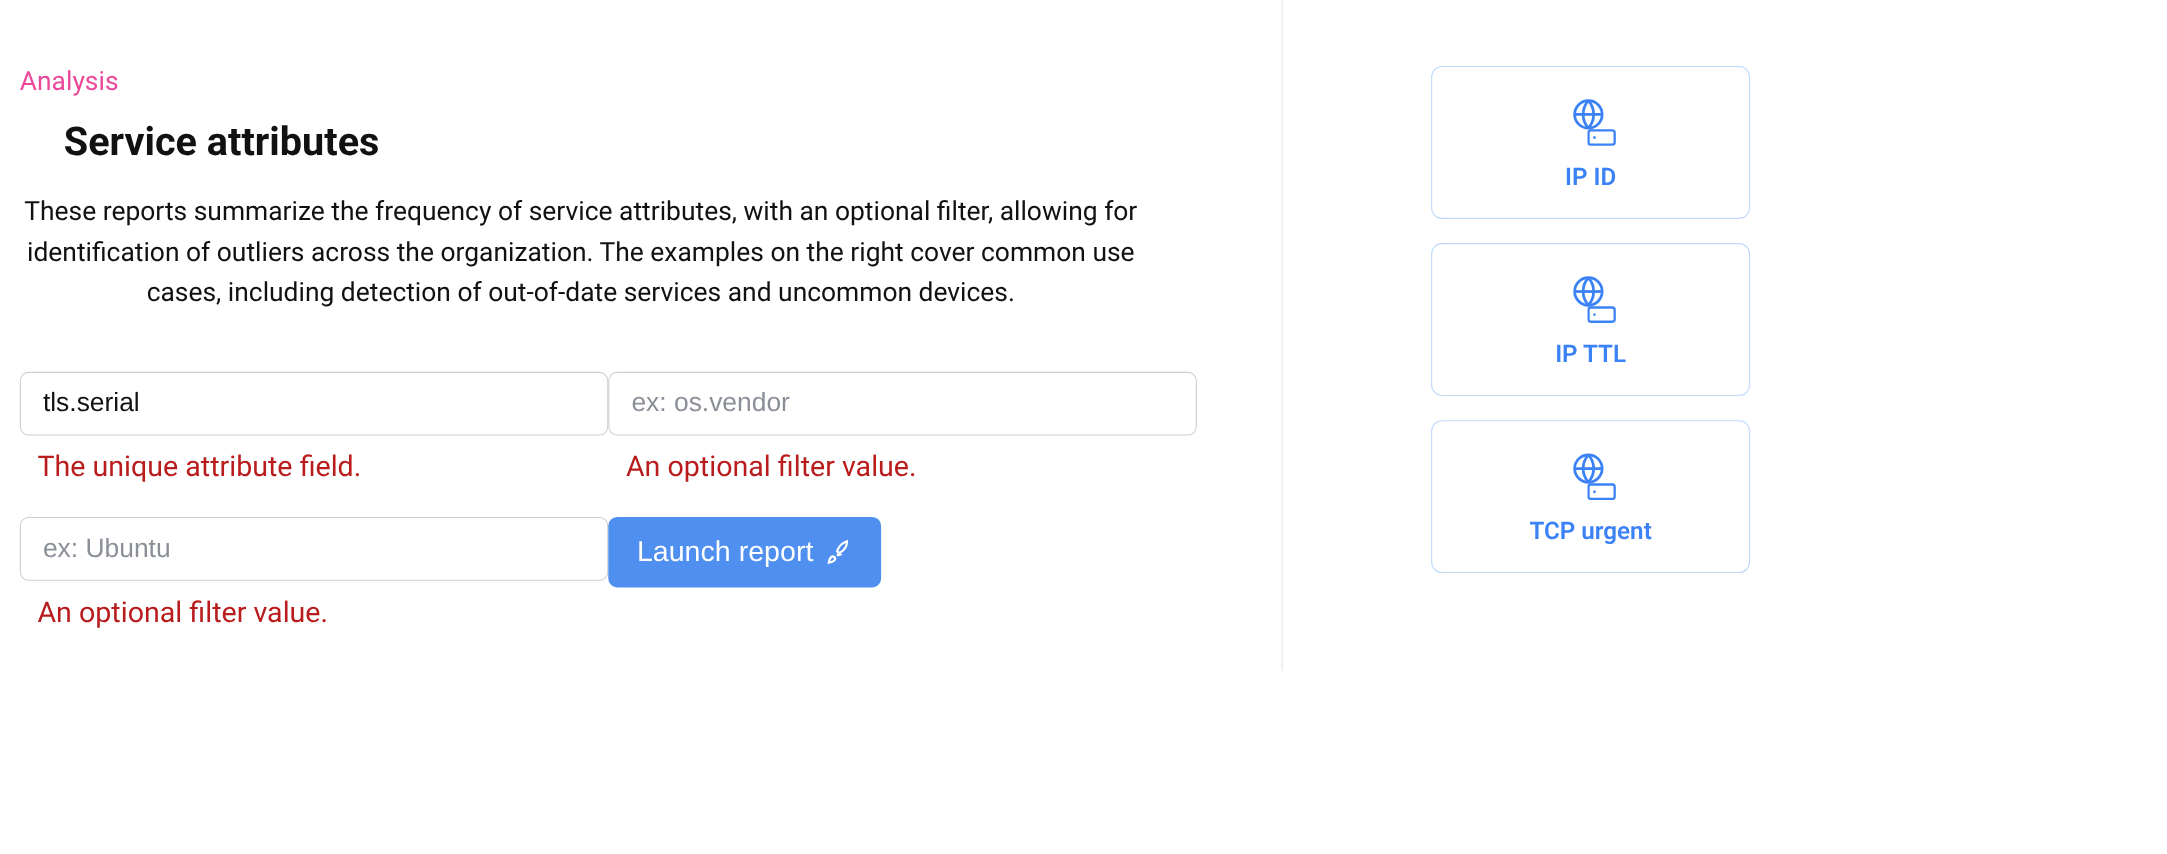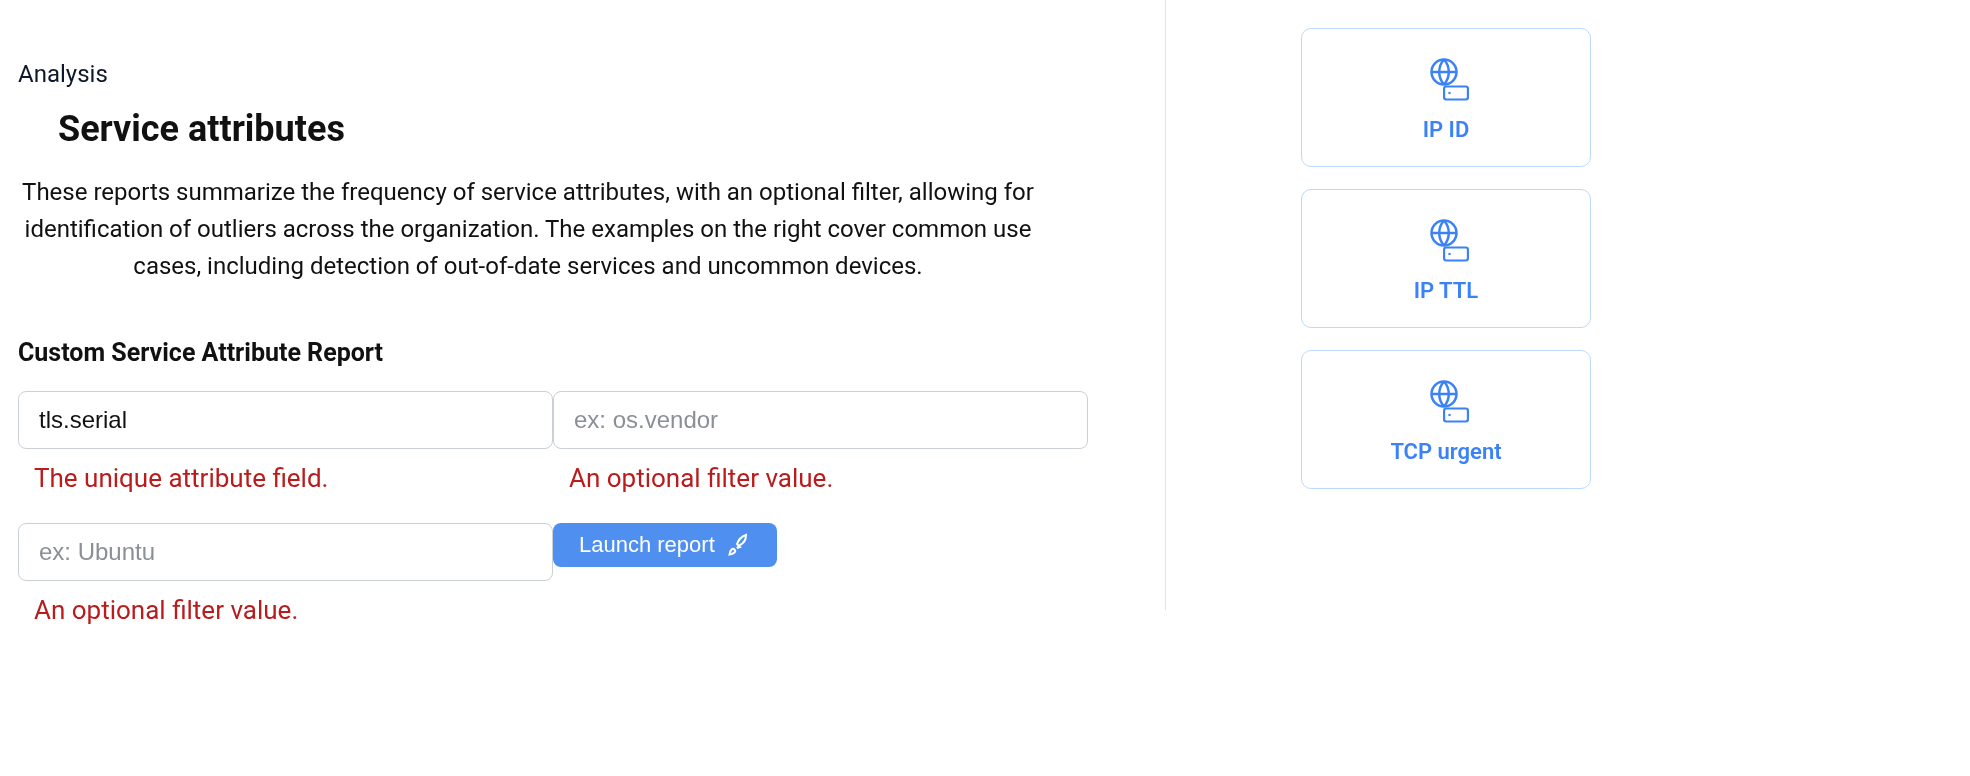--- a/index.html
+++ b/index.html
@@ -24,24 +24,24 @@
       padding: 60px 20px 20px 18px;
     }
     .divider {
       width: 1px;
       background: #e2e4e8;
       margin-top: 0;
       height: 610px;
     }
     .right-panel {
       flex: 1;
-      padding: 28px 0 20px 135px;
+      padding: 60px 0 20px 135px;
     }
     .breadcrumb {
-      color: #0f172a;
+      color: #ec4899;
       font-size: 24px;
       font-weight: 400;
       margin-bottom: 20px;
       cursor: pointer;
     }
     .page-title {
       font-size: 36px;
       font-weight: 700;
       color: #111;
       margin-bottom: 24px;
@@ -94,23 +94,23 @@
     }
     .btn {
       display: inline-flex;
       align-items: center;
       justify-content: center;
       gap: 12px;
       background: #4f8ff0;
       color: #fff;
       border: none;
       border-radius: 8px;
-      height: 44px;
+      height: 64px;
       padding: 0 26px;
-      font-size: 22px;
+      font-size: 26px;
       font-weight: 500;
       cursor: pointer;
     }
     .btn-icon {
       width: 24px;
       height: 24px;
       stroke: #fff;
       stroke-width: 2;
       fill: none;
     }
@@ -142,21 +142,20 @@
     }
   </style>
 </head>
 <body>
 
 <div class="container">
   <div class="left-panel">
     <div class="breadcrumb">Analysis</div>
     <h1 class="page-title">Service attributes</h1>
     <p class="description">These reports summarize the frequency of service attributes, with an optional filter, allowing for identification of outliers across the organization. The examples on the right cover common use cases, including detection of out-of-date services and uncommon devices.</p>
-    <h2 class="section-title">Custom Service Attribute Report</h2>
 
     <div class="form-row">
       <div class="form-group wide">
         <input type="text" class="text-input" value="tls.serial" style="">
         <div class="help-text">The unique attribute field.</div>
       </div>
       <div class="form-group wide">
         <input type="text" class="text-input" placeholder="ex: os.vendor" style="">
         <div class="help-text">An optional filter value.</div>
       </div>

